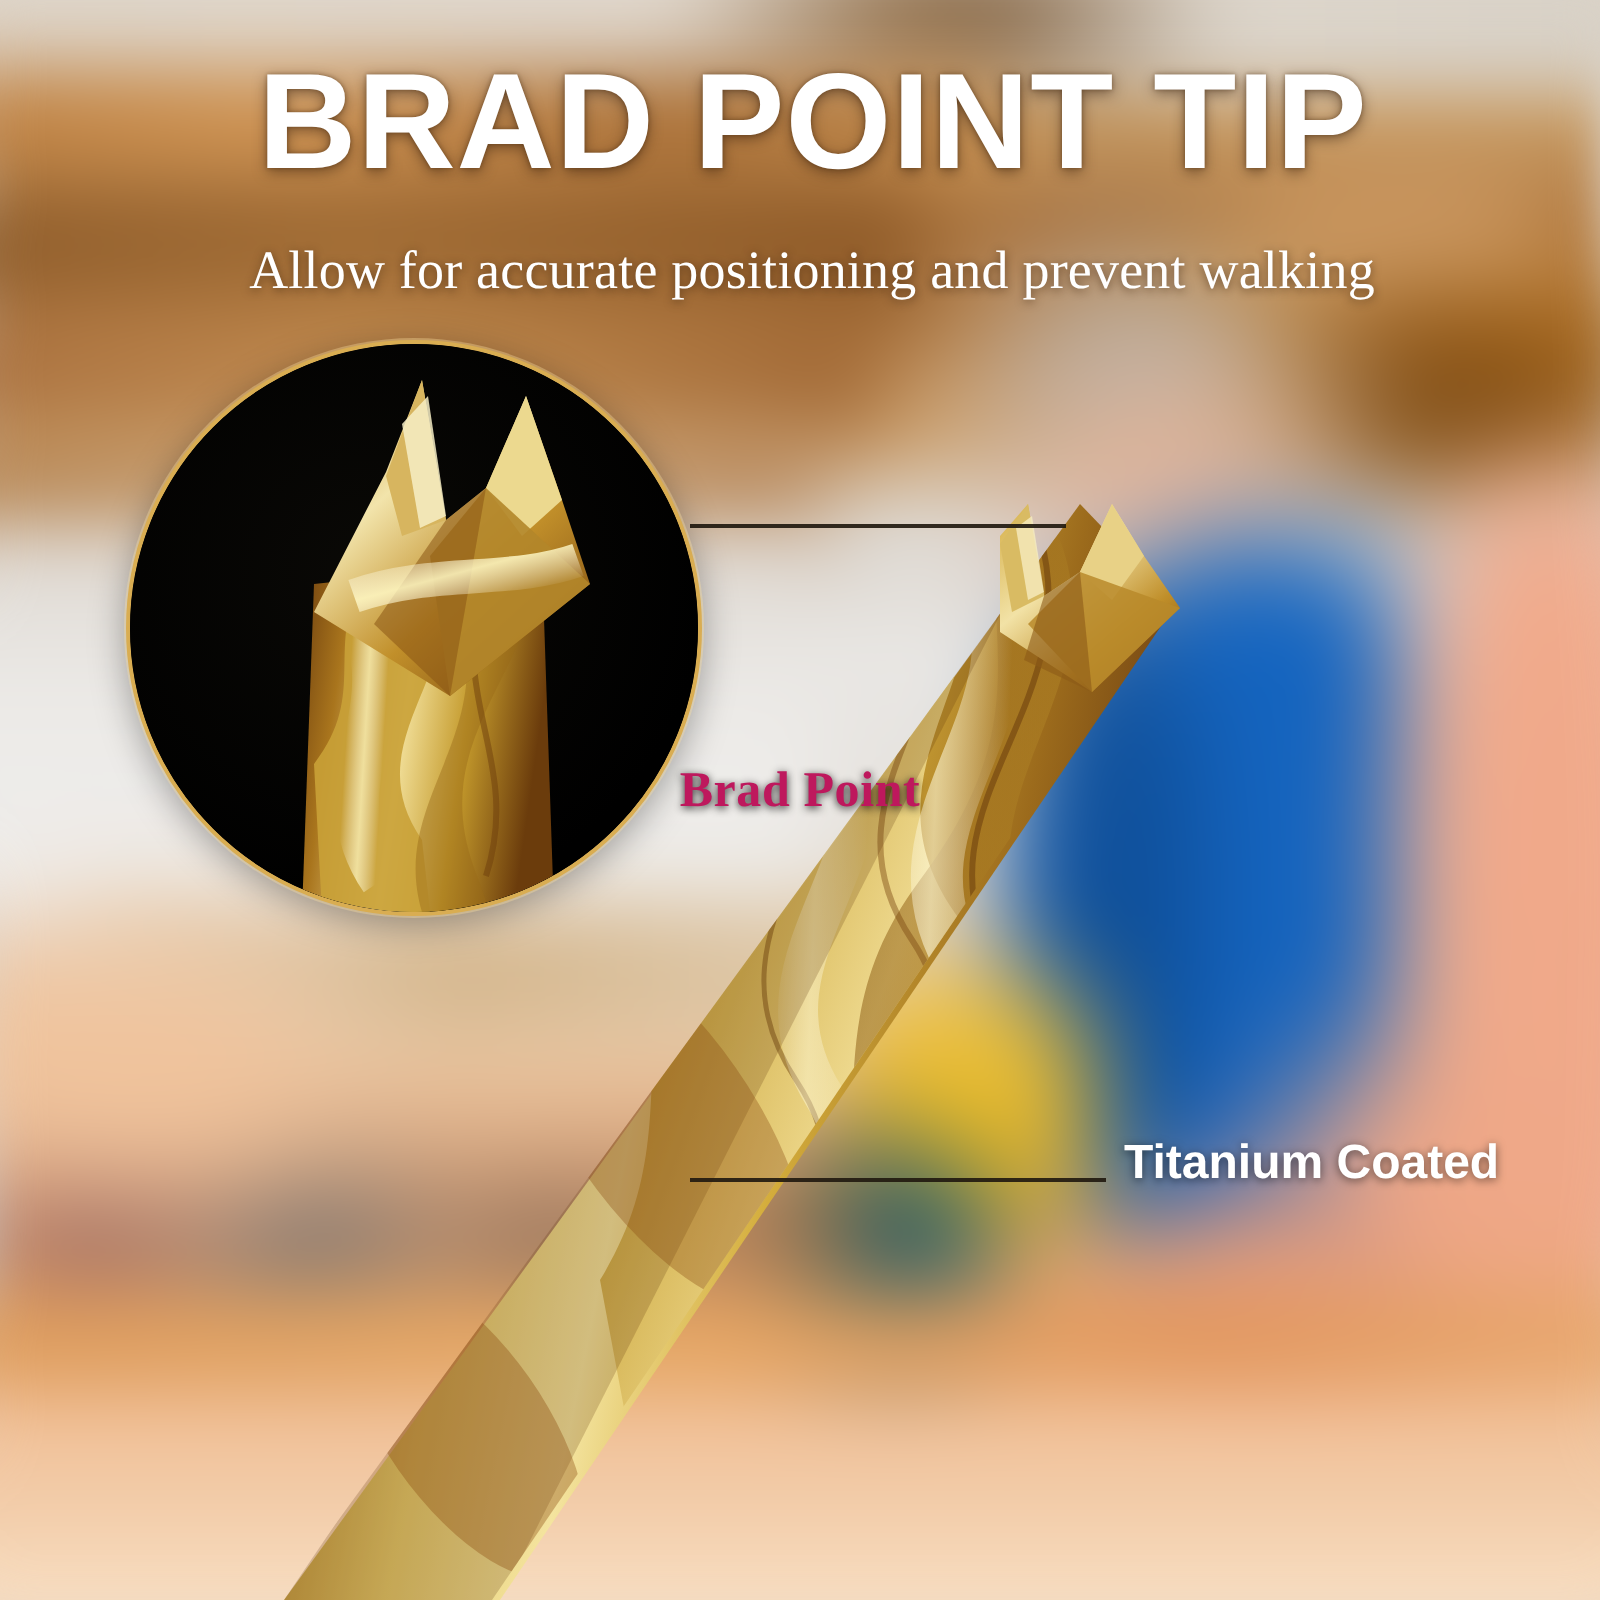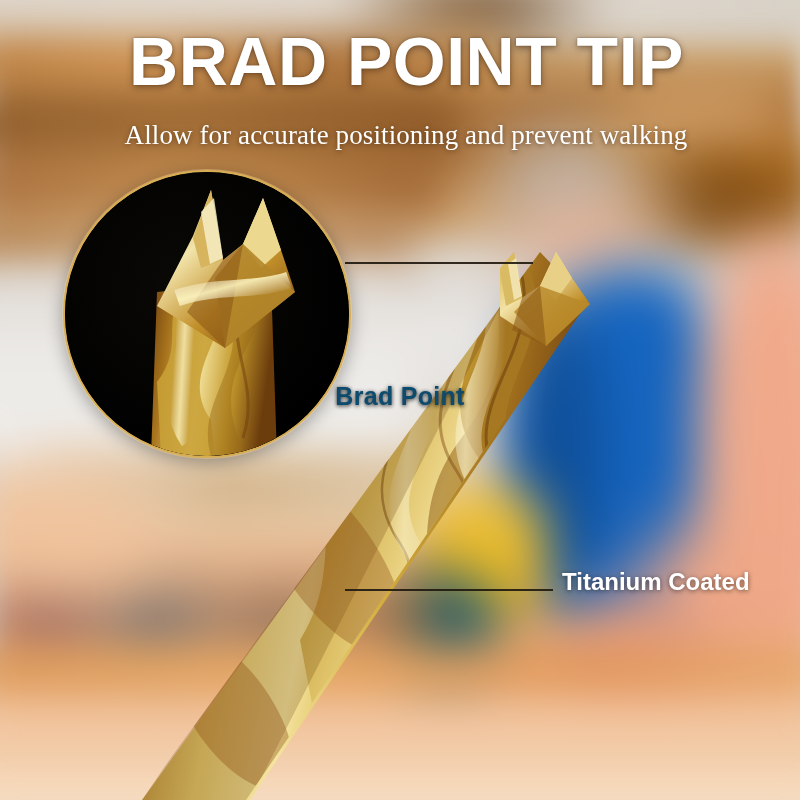--- a/index.html
+++ b/index.html
@@ -63,22 +63,22 @@
     border-radius:50%;
     background:#000000;
     border:2px solid #d9ad52;
     box-shadow:0 0 0 1px rgba(255,225,160,.35), 0 4px 18px rgba(0,0,0,.35);
     overflow:hidden;
   }
   #magnifier .inner{position:absolute;inset:0;border-radius:50%;overflow:hidden;background:radial-gradient(circle at 42% 40%, #0a0906 0%, #000 72%);}
   #mag-label{
     position:absolute;left:0;right:0;top:382px;
     text-align:center;
-    color:#0c4a6e;font-weight:bold;font-size:25px;
-    font-family:Liberation Sans, sans-serif;
+    color:#be185d;font-weight:bold;font-size:25px;
+    font-family:Liberation Serif, serif;
     letter-spacing:.3px;
     text-shadow:0 1px 4px rgba(0,0,0,.85);
     white-space:nowrap;
   }
 
   
   .leader{position:absolute;height:2px;background:#221a10;opacity:.92;}
   #leader-top{left:345px;top:262px;width:188px;}
   #leader-bottom{left:345px;top:589px;width:208px;}
 

